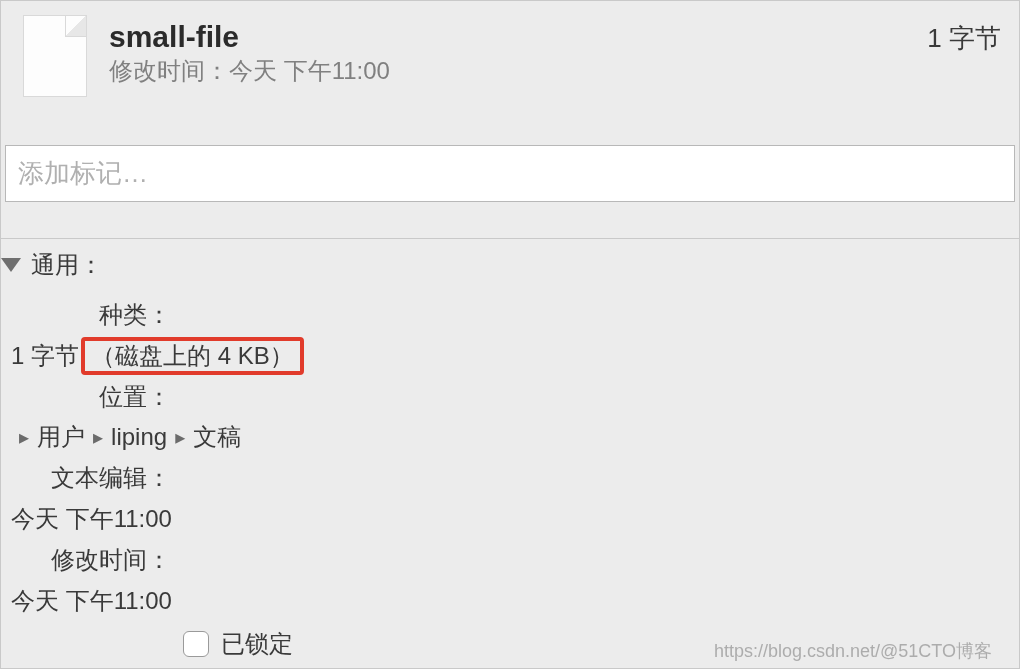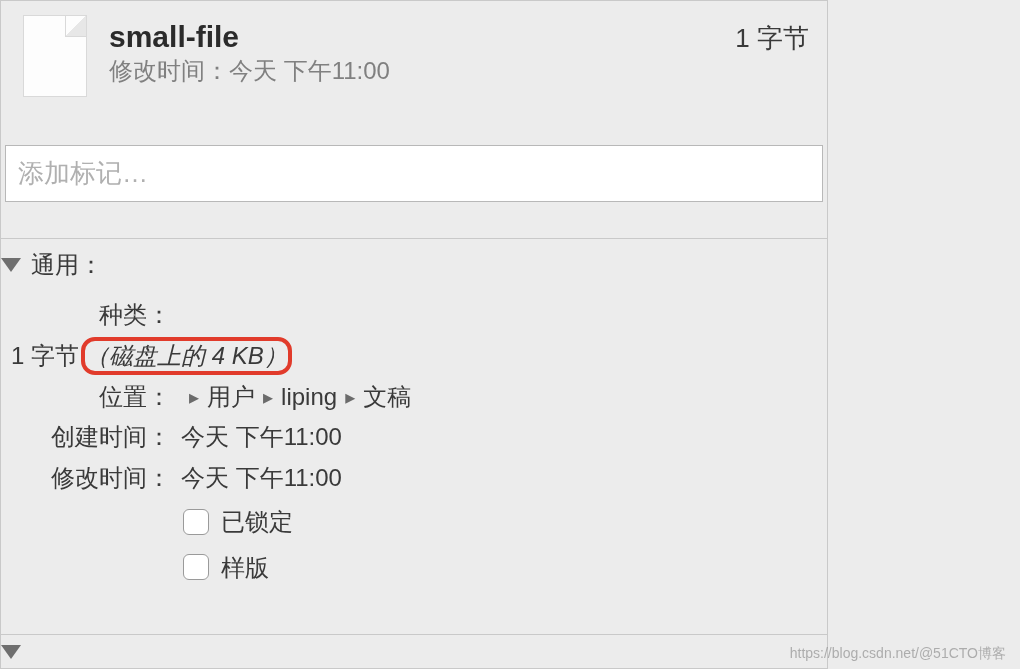--- a/index.html
+++ b/index.html
@@ -1,47 +1,47 @@
 <!DOCTYPE html>
 <html><head>
 <meta charset="utf-8">
 <style>
   * { box-sizing: border-box; margin: 0; padding: 0; }
   html, body { width: 1020px; height: 669px; font-family: "Helvetica Neue", Arial, sans-serif; background: #ececec; color: #3a3a3a; }
-  .window { width: 828px; height: 669px; display: flex; flex-direction: column; border: 1px solid #c9c9c9; background: #ececec; gap: 36px; }
+  .window { width: 1020px; height: 669px; display: flex; flex-direction: column; border: 1px solid #c9c9c9; background: #ececec; gap: 36px; }
   
   .header { display: flex; align-items: flex-start; padding: 14px 18px 12px 22px; }
   .file-thumb { width: 64px; height: 82px; background: #fdfdfd; border: 1px solid #d9d9d9; margin-right: 22px; position: relative; }
   .file-thumb::before { content:""; position:absolute; top:0; right:0; width:20px; height:20px; background: linear-gradient(135deg, #fdfdfd 0%, #fdfdfd 49%, #e7e7e7 50%, #e7e7e7 100%); border-left:1px solid #d9d9d9; border-bottom:1px solid #d9d9d9; }
   .header-main { flex: 1; padding-top: 4px; }
   .file-title { font-size: 30px; font-weight: 700; color: #2b2b2b; line-height: 1.2; }
   .file-sub-row { font-size: 24px; color: #808080; }
   .size-top { font-size: 26px; color: #3a3a3a; padding-top: 6px; }
 
   .tags-input { margin: 0 4px; border: 1px solid #b8b8b8; background: #fff; height: 76px; display: flex; align-items: flex-end; padding: 10px 12px; font-size: 26px; color: #b0b0b0; }
 
   .section { border-top: 1px solid #c9c9c9; }
   .section-head { display: flex; align-items: center; padding: 10px 0; font-size: 24px; color: #3a3a3a; }
   .section-head .label::after { content: "："; }
   .disclosure { width: 0; height: 0; border-left: 10px solid transparent; border-right: 10px solid transparent; border-top: 14px solid #6f6f6f; margin-right: 10px; }
 
   .kv-block { padding: 4px 0 8px 0; }
-  .kv-row { display: flex; align-items: baseline; font-size: 24px; line-height: 1.7; }
+  .kv-row { display: flex; align-items: baseline; font-size: 24px; line-height: 1.7; flex-direction: column; }
   .kv-label { width: 170px; text-align: right; color: #3a3a3a; }
   .kv-label::after { content: "："; }
   .kv-value { padding-left: 10px; color: #3a3a3a; display: flex; align-items: baseline; flex-wrap: wrap; }
 
-  .callout { border: 4px solid #e13b2b; border-radius: 14px; padding: 0 0; margin-left: 2px; line-height: 1.25; display: inline-block; font-style: italic; }
+  .callout { border: 4px solid #e13b2b; border-radius: 4px; padding: 0 6px; margin-left: 2px; line-height: 1.25; display: inline-block; }
 
   .path-sep { margin: 0 8px; color: #6b6b6b; font-size: 20px; position: relative; top: -1px; }
 
   .check-row { display: flex; align-items: center; font-size: 24px; line-height: 1.9; padding-left: 182px; }
   .checkbox { width: 26px; height: 26px; border: 1.5px solid #9a9a9a; border-radius: 6px; background: #fff; margin-right: 12px; }
 
-  .watermark { position: absolute; right: 14px; bottom: 6px; font-size: 14px; color: rgba(120,120,120,0.55); pointer-events: none; }
+  .watermark { position: absolute; right: 28px; bottom: 6px; font-size: 18px; color: rgba(120,120,120,0.55); pointer-events: none; }
 </style>
 </head>
 <body>
 
 <div class="window">
 
   <div class="header">
     <div class="file-thumb"></div>
     <div class="header-main">
       <div class="file-title">small-file</div>
@@ -80,21 +80,21 @@
           <span class="path-sep">▸</span>
           <span>用户</span>
           <span class="path-sep">▸</span>
           <span>liping</span>
           <span class="path-sep">▸</span>
           <span>文稿</span>
         </div>
       </div>
 
       <div class="kv-row">
-        <div class="kv-label">创建时间</div>
+        <div class="kv-label">文本编辑</div>
         <div class="kv-value">今天 下午11:00</div>
       </div>
 
       <div class="kv-row">
         <div class="kv-label">修改时间</div>
         <div class="kv-value">今天 下午11:00</div>
       </div>
 
       <div class="check-row">
         <span class="checkbox"></span>

